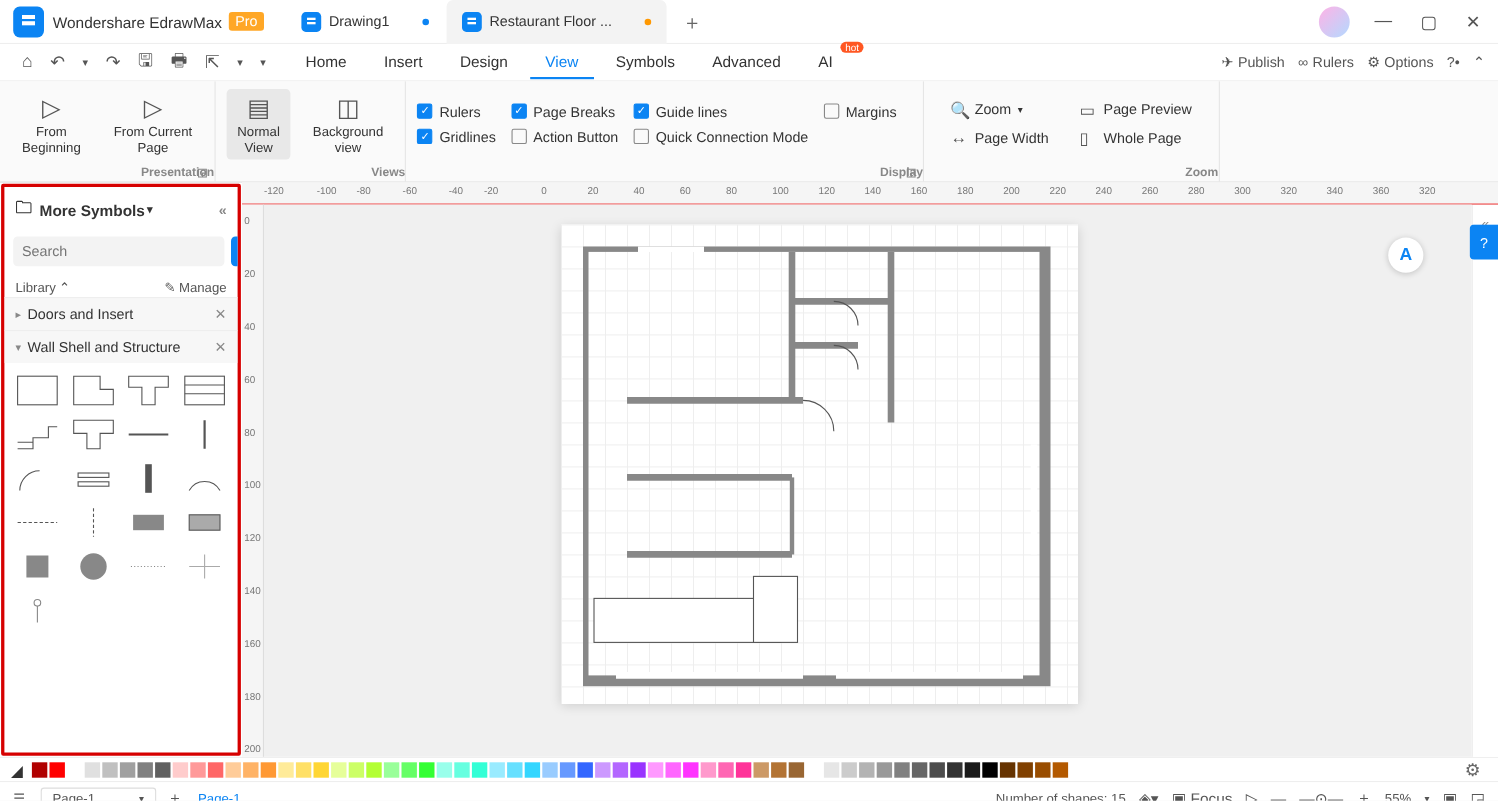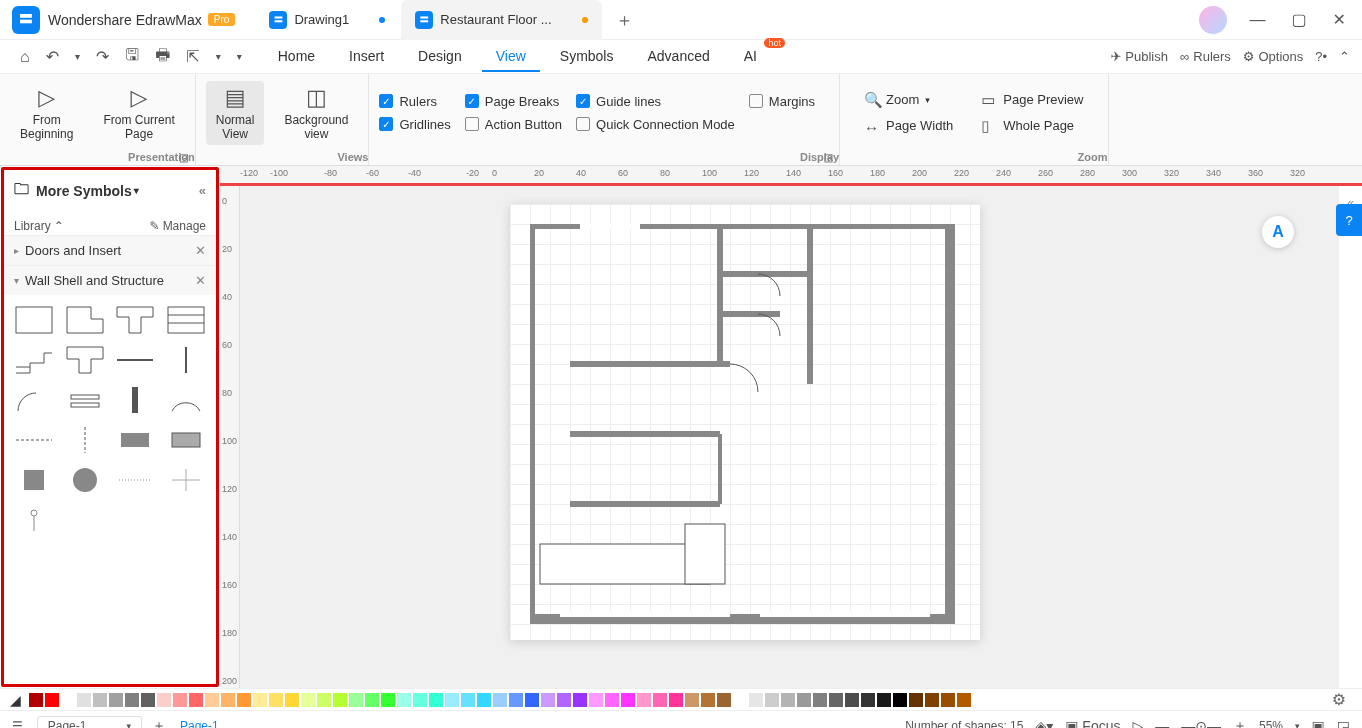--- a/index.html
+++ b/index.html
@@ -2,21 +2,21 @@
 <html><head>
 <meta charset="utf-8">
 <style>
 * { box-sizing: border-box; margin: 0; padding: 0; font-family: "Segoe UI", Arial, sans-serif; }
 body { width: 1362px; height: 728px; background: #fff; overflow: hidden; font-size: 13px; color: #333; }
 
 
 .titlebar { height: 40px; display: flex; align-items: center; padding: 0 12px; background: #fff; border-bottom: 1px solid #eee; }
 .logo { width: 28px; height: 28px; background: #0b84f3; border-radius: 6px; display: flex; align-items: center; justify-content: center; color: #fff; font-weight: bold; font-size: 16px; margin-right: 8px; }
 .title-text { font-size: 14px; margin-right: 6px; }
-.pro-badge { background: #ffa726; color: #fff; font-size: 10px; padding: 1px 6px; border-radius: 3px; margin-right: 20px; }
+.pro-badge { background: #ffa726; color: #fff; font-size: 13px; padding: 1px 6px; border-radius: 3px; margin-right: 20px; }
 .tab { display: flex; align-items: center; padding: 0 14px; height: 40px; border-radius: 6px 6px 0 0; margin-right: 2px; }
 .tab.active { background: #f3f3f3; }
 .tab-icon { width: 18px; height: 18px; background: #0b84f3; border-radius: 4px; margin-right: 7px; display: flex; align-items: center; justify-content: center; color: #fff; font-size: 11px; }
 .tab-label { font-size: 13px; }
 .tab-dot { width: 6px; height: 6px; background: #0b84f3; border-radius: 50%; margin-left: 30px; }
 .tab-dot.orange { background: #ff9800; }
 .tab-plus { font-size: 18px; color: #666; padding: 0 12px; cursor: pointer; }
 .win-right { margin-left: auto; display: flex; align-items: center; gap: 18px; }
 .avatar { width: 28px; height: 28px; border-radius: 50%; background: linear-gradient(135deg,#ffb3e6,#b3d9ff); }
 .win-btn { font-size: 16px; color: #555; cursor: pointer; padding: 4px; }
@@ -63,21 +63,21 @@
 .lib-link { cursor: pointer; display: flex; align-items: center; gap: 3px; }
 .cat-hdr { display: flex; align-items: center; padding: 7px 10px; font-size: 13px; border-top: 1px solid #eee; cursor: pointer; background: #f7f7f7; }
 .cat-arrow { margin-right: 6px; font-size: 10px; color: #888; }
 .cat-close { margin-left: auto; color: #888; font-size: 13px; cursor: pointer; }
 .shape-grid { display: grid; grid-template-columns: repeat(4,1fr); gap: 10px; padding: 10px; }
 .shape-cell { width: 40px; height: 30px; display: flex; align-items: center; justify-content: center; cursor: pointer; }
 .shape-cell svg { max-width: 100%; max-height: 100%; }
 
 
 .canvas-wrap { flex: 1; display: flex; flex-direction: column; background: #fff; position: relative; }
-.h-ruler { height: 20px; background: #f5f5f5; border-bottom: 3px solid #ef4444; position: relative; overflow: hidden; font-size: 9px; color: #777; }
+.h-ruler { height: 20px; background: #f5f5f5; border-bottom: 1px solid #ef4444; position: relative; overflow: hidden; font-size: 9px; color: #777; }
 .h-ruler span { position: absolute; top: 2px; }
 .canvas-body { flex: 1; display: flex; }
 .v-ruler { width: 20px; background: #f5f5f5; border-right: 1px solid #ddd; position: relative; font-size: 9px; color: #777; }
 .v-ruler span { position: absolute; left: 2px; }
 .canvas { flex: 1; background: #f0f0f0; position: relative; overflow: hidden; }
 .page { position: absolute; left: 270px; top: 18px; width: 470px; height: 436px; background: #fff; box-shadow: 0 2px 10px rgba(0,0,0,0.15);
   background-image: linear-gradient(#eee 1px, transparent 1px), linear-gradient(90deg, #eee 1px, transparent 1px);
   background-size: 20px 20px; }
 .floorplan { position: absolute; left: 20px; top: 20px; }
 .right-collapse { width: 24px; border-left: 1px solid #eee; display: flex; flex-direction: column; align-items: center; padding-top: 10px; gap: 20px; }
@@ -279,20 +279,24 @@
 </div>
 
 <div class="main">
   <div class="symbols-panel">
     <div class="sym-hdr">
       <span class="sym-hdr-ico">🗀</span>
       <span>More Symbols</span>
         <span style="font-size:10px;margin-left:2px">▾</span>
       <span class="sym-collapse">«</span>
     </div>
+    <div class="sym-search">
+      <input placeholder="Search" style="">
+      <button>Search</button>
+    </div>
     <div class="lib-row">
       <span class="lib-link">
           <span>Library</span> 
           <span>⌃</span>
         </span>
       <span class="lib-link">
           <span>✎</span>
           <span>Manage</span>
         </span>
     </div>
@@ -417,25 +421,25 @@
             <circle cx="20" cy="8" r="3" fill="none" stroke="#888"></circle>
             <line x1="20" y1="11" x2="20" y2="26" stroke="#888"></line>
           </svg>
         </div>
     </div>
   </div>
 
   <div class="canvas-wrap">
     <div class="h-ruler" id="hruler">
         <span style="left: 20px;">-120</span>
-        <span style="left: 50px;">-100</span>
+        <span style="left: 68px;">-100</span>
         <span style="left: 104px;">-80</span>
         <span style="left: 146px;">-60</span>
         <span style="left: 188px;">-40</span>
-        <span style="left: 246px;">-20</span>
+        <span style="left: 220px;">-20</span>
         <span style="left: 272px;">0</span>
         <span style="left: 314px;">20</span>
         <span style="left: 356px;">40</span>
         <span style="left: 398px;">60</span>
         <span style="left: 440px;">80</span>
         <span style="left: 482px;">100</span>
         <span style="left: 524px;">120</span>
         <span style="left: 566px;">140</span>
         <span style="left: 608px;">160</span>
         <span style="left: 650px;">180</span>

